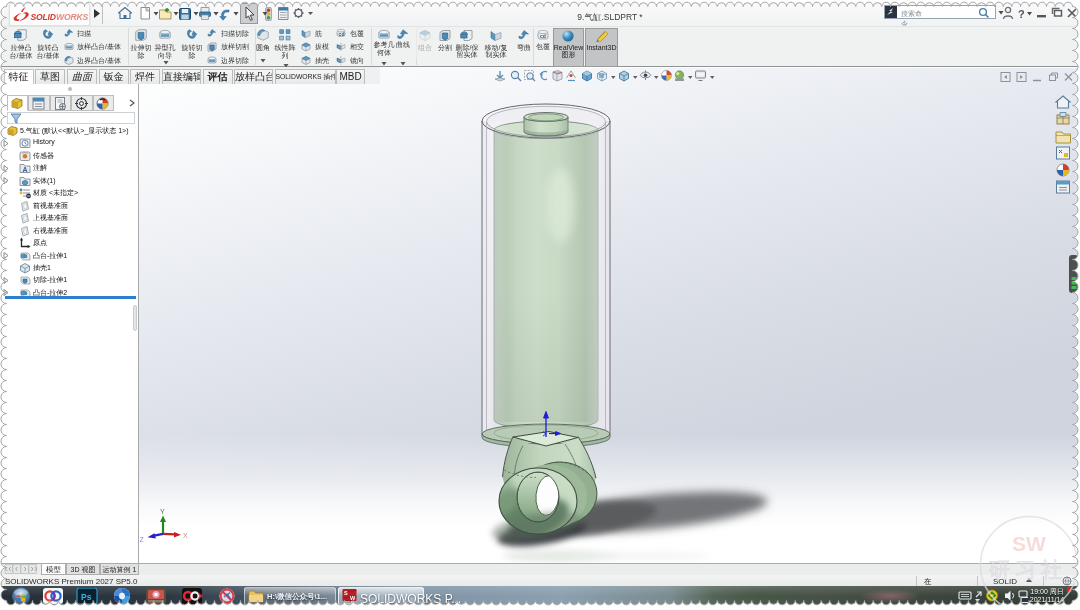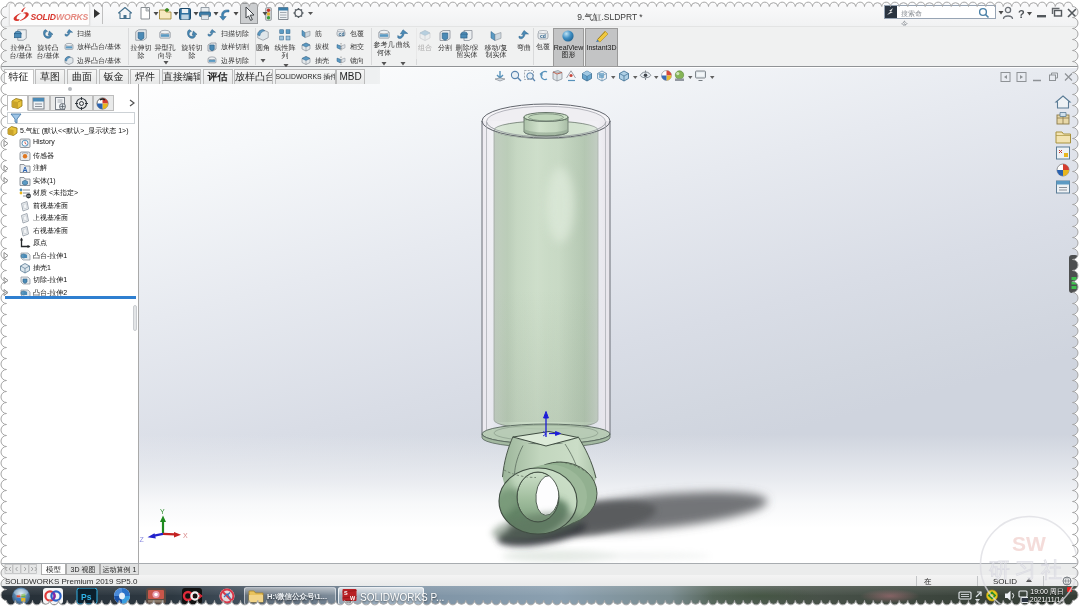--- a/index.html
+++ b/index.html
@@ -325,21 +325,21 @@
         <path d="M1,13 L4,12.4 L2.6,10.5 Z" fill="#4477aa"></path>
       </g>
 </svg>
 <div class="rlab" style="left:553px;top:43.5px;width:31px;color:#1a1a1a;">RealView
 图形</div>
 <div class="rlab" style="left:585px;top:43.5px;width:33px;color:#1a1a1a;">Instant3D</div>
 <div class="viewport"></div>
 <div class="strip" style="width:380px"></div>
 <div class="tab tabactive" style="left:3.5px;width:30.0px;">特征</div>
 <div class="tab" style="left:35px;width:30px;">草图</div>
-<div class="tab" style="left:67px;width:30px;">曲面</div>
+<div class="tab" style="left:67px;width:30px;font-style:italic;">曲面</div>
 <div class="tab" style="left:98.5px;width:30.0px;">钣金</div>
 <div class="tab" style="left:130px;width:30px;">焊件</div>
 <div class="tab" style="left:162px;width:39px;">直接编辑</div>
 <div class="tab" style="left:202.5px;width:30.0px;font-weight:bold;">评估</div>
 <div class="tab" style="left:234px;width:39px;">放样凸台</div>
 <div class="tab" style="left:274.5px;width:61.0px;font-size:6.8px;">SOLIDWORKS 插件</div>
 <div class="tab" style="left:336px;width:29px;">MBD</div>
 <div class="panel"></div>
 <div class="abs" style="left:68px;top:87px;width:4px;height:4px;border-radius:2px;background:#b5b9bd;"></div>
 <div class="ptab ptabactive" style="left:6.5px"></div>
@@ -764,21 +764,21 @@
       <rect x="29" y="1.5" width="7.5" height="9" fill="#e6e7e7" stroke="#b9babb" stroke-width=".7"></rect>
       <path d="M7.2,4 l-1.8,2 1.8,2 M10.8,4 l-1.8,2 1.8,2" stroke="#9a9b9c" stroke-width=".9" fill="none"></path>
       <path d="M17.5,4 l-1.8,2 1.8,2" stroke="#9a9b9c" stroke-width=".9" fill="none"></path>
       <path d="M24.2,4 l1.8,2 -1.8,2" stroke="#9a9b9c" stroke-width=".9" fill="none"></path>
       <path d="M31.2,4 l1.8,2 -1.8,2 M34.8,4 l1.8,2 -1.8,2" stroke="#9a9b9c" stroke-width=".9" fill="none"></path>
     </svg>
 <div class="dtab" style="left:41px;width:25px;background:#fff;">模型</div>
 <div class="dtab" style="left:66px;width:34px;font-size:7px;">3D 视图</div>
 <div class="dtab" style="left:100px;width:39px;font-size:7px;">运动算例 1</div>
 <div class="status"></div>
-<div class="abs" style="left:5px;top:577px;font-size:8px;color:#2a2a2a;">SOLIDWORKS Premium 2019 SP5.0</div>
+<div class="abs" style="left:5px;top:577px;font-size:8px;color:#2a2a2a;">SOLIDWORKS Premium 2027 SP5.0</div>
 <div class="abs" style="left:924px;top:577px;font-size:7.5px;color:#2a2a2a;">在编辑 零件</div>
 <div class="abs" style="left:993px;top:577px;font-size:8px;color:#2a2a2a;">SOLID</div>
 <div class="abs" style="left:1026px;top:578px;width:0;height:0;border-left:3px solid transparent;border-right:3px solid transparent;border-bottom:4px solid #555;"></div>
 <div class="abs" style="left:916px;top:576px;width:1px;height:10px;background:#c3c5c7;"></div>
 <div class="abs" style="left:977px;top:576px;width:1px;height:10px;background:#c3c5c7;"></div>
 <div class="abs" style="left:1043px;top:576px;width:1px;height:10px;background:#c3c5c7;"></div>
 <svg class="abs" style="left:1062px;top:576px" width="11" height="10">
       <circle cx="5" cy="5" r="4" fill="none" stroke="#7a7f84" stroke-width="1"></circle>
       <path d="M1,5 h8 M5,1 a6,6 0 0 1 0,8 M5,1 a6,6 0 0 0 0,8" fill="none" stroke="#7a7f84" stroke-width=".7"></path>
     </svg>
@@ -847,21 +847,21 @@
 <div class="abs" style="left:267px;top:592px;font-size:7.5px;color:#f2f6fa;text-shadow:0 1px 2px rgba(0,0,0,.7);font-weight:bold;">H:\微信公众号\1...</div>
 <div class="abs" style="left:338px;top:587px;width:86px;height:18px;background:linear-gradient(rgba(255,255,255,.75),rgba(235,244,252,.45) 45%,rgba(210,228,244,.4));border:1px solid rgba(252,254,255,.8);border-radius:2.5px;"></div>
 <svg class="abs" style="left:341px;top:588px" width="17" height="16" viewBox="0 0 17 16">
       <rect x="1.5" y="1" width="14" height="12" rx="1" fill="#b81f24"></rect>
       <path d="M1.5,4 L15.5,2.5 M1.5,10 L15.5,8.5" stroke="#8f1418" stroke-width=".8"></path>
       <text x="3" y="7.2" font-size="5.5" font-weight="bold" fill="#fff" font-family="Liberation Sans">S</text>
       <text x="9" y="12" font-size="5.5" font-weight="bold" fill="#fff" font-family="Liberation Sans">W</text>
       <rect x="4" y="13.2" width="9" height="2.4" fill="#d8d8d8"></rect>
       <text x="4.5" y="15.4" font-size="2.6" fill="#222" font-family="Liberation Sans">2019</text>
     </svg>
-<div class="abs" style="left:360px;top:592px;font-size:10px;color:#fff;text-shadow:0 1px 2px rgba(0,0,0,.6);">SOLIDWORKS P...</div>
+<div class="abs" style="left:360px;top:592px;font-size:12px;color:#fff;text-shadow:0 1px 2px rgba(0,0,0,.6);text-decoration:underline;">SOLIDWORKS P...</div>
 <svg class="abs" style="left:958px;top:588px" width="70" height="16" viewBox="0 0 70 16">
  <rect x="1" y="4" width="12" height="7" rx="1" fill="none" stroke="#e8ecf0" stroke-width="1.1"></rect>
       <path d="M3,6.5 h8 M3,8.5 h8" stroke="#e8ecf0" stroke-width=".8"></path>
  <path d="M19,4 l4,0 0,4" fill="none" stroke="#dfe4e8" stroke-width="1.2"></path>
       <path d="M23,4 l-5,5" stroke="#dfe4e8" stroke-width="1.2"></path>
       <path d="M17,11 l5,0 -2.5,3 z" fill="#dfe4e8"></path>
  <circle cx="34" cy="7.5" r="5.5" fill="#e8c81e" stroke="#b89a10" stroke-width=".7"></circle>
       <path d="M34,3.2 L38.3,7.5 L34,11.8 L29.7,7.5 Z" fill="#2a8a2a"></path>
       <circle cx="34" cy="7.5" r="1.6" fill="#e8c81e"></circle>
  <path d="M47,5.5 h2.5 l3,-2.8 v10 l-3,-2.8 h-2.5 z" fill="#eef1f4"></path>

